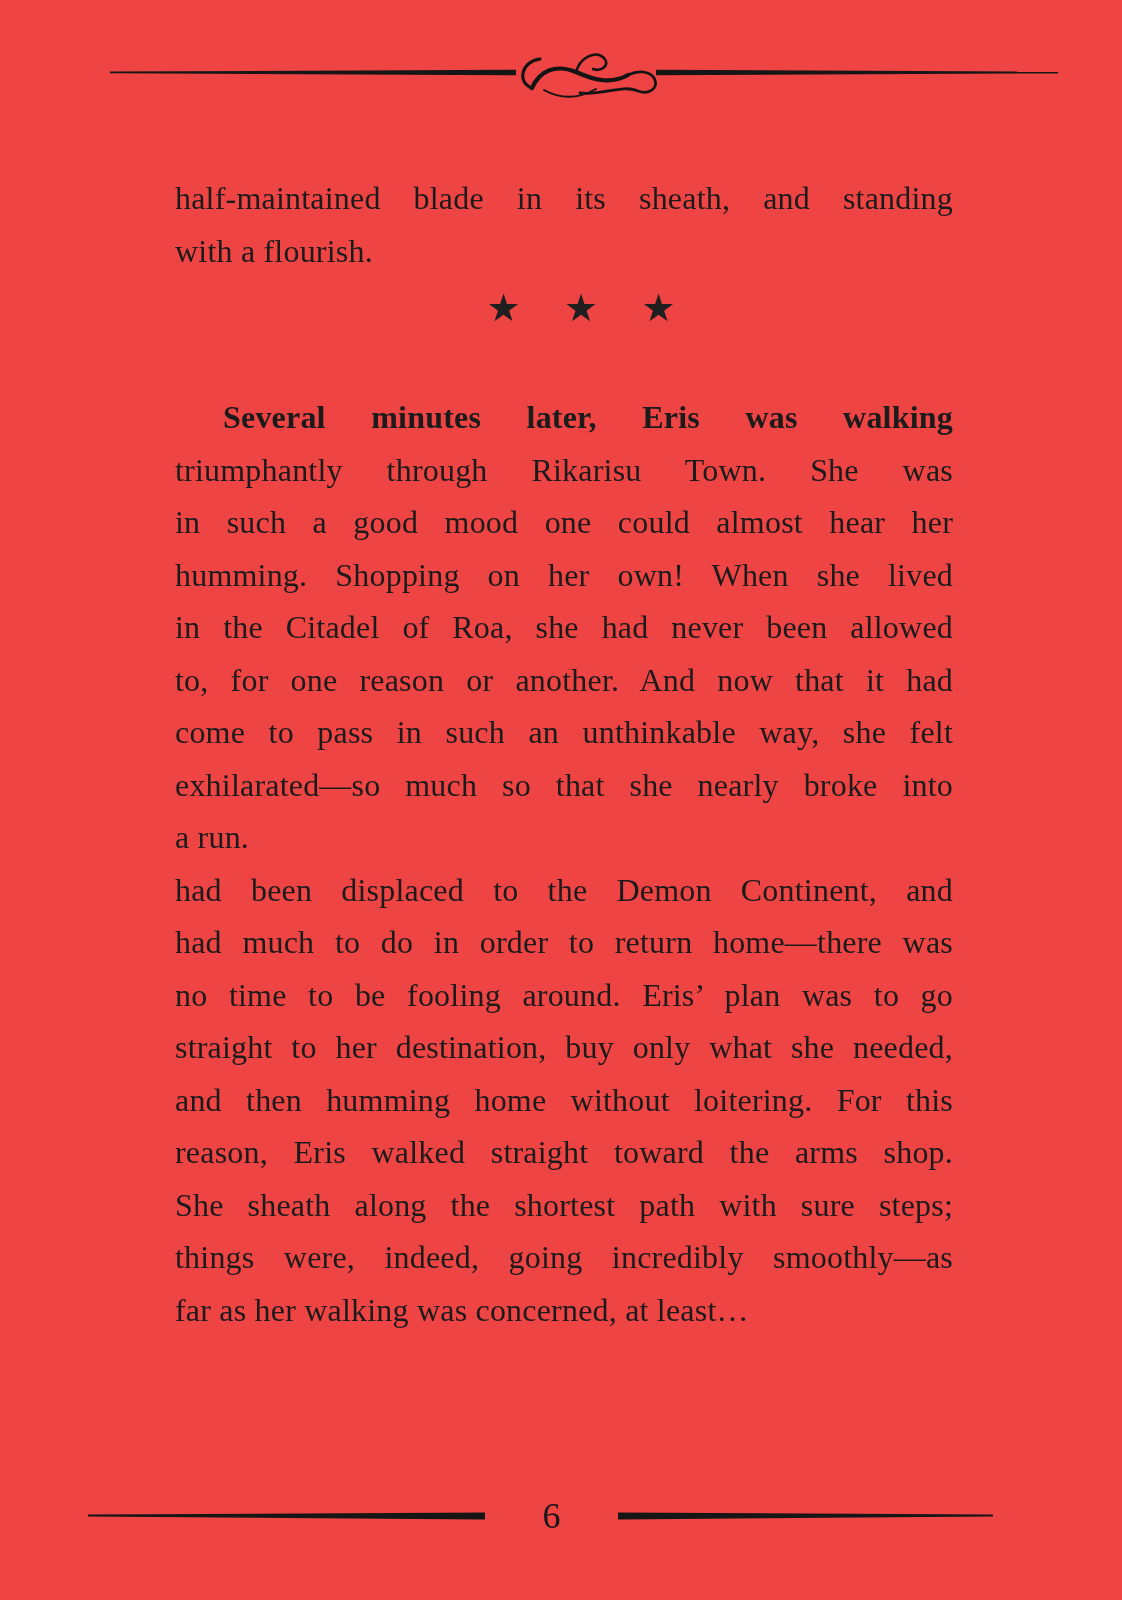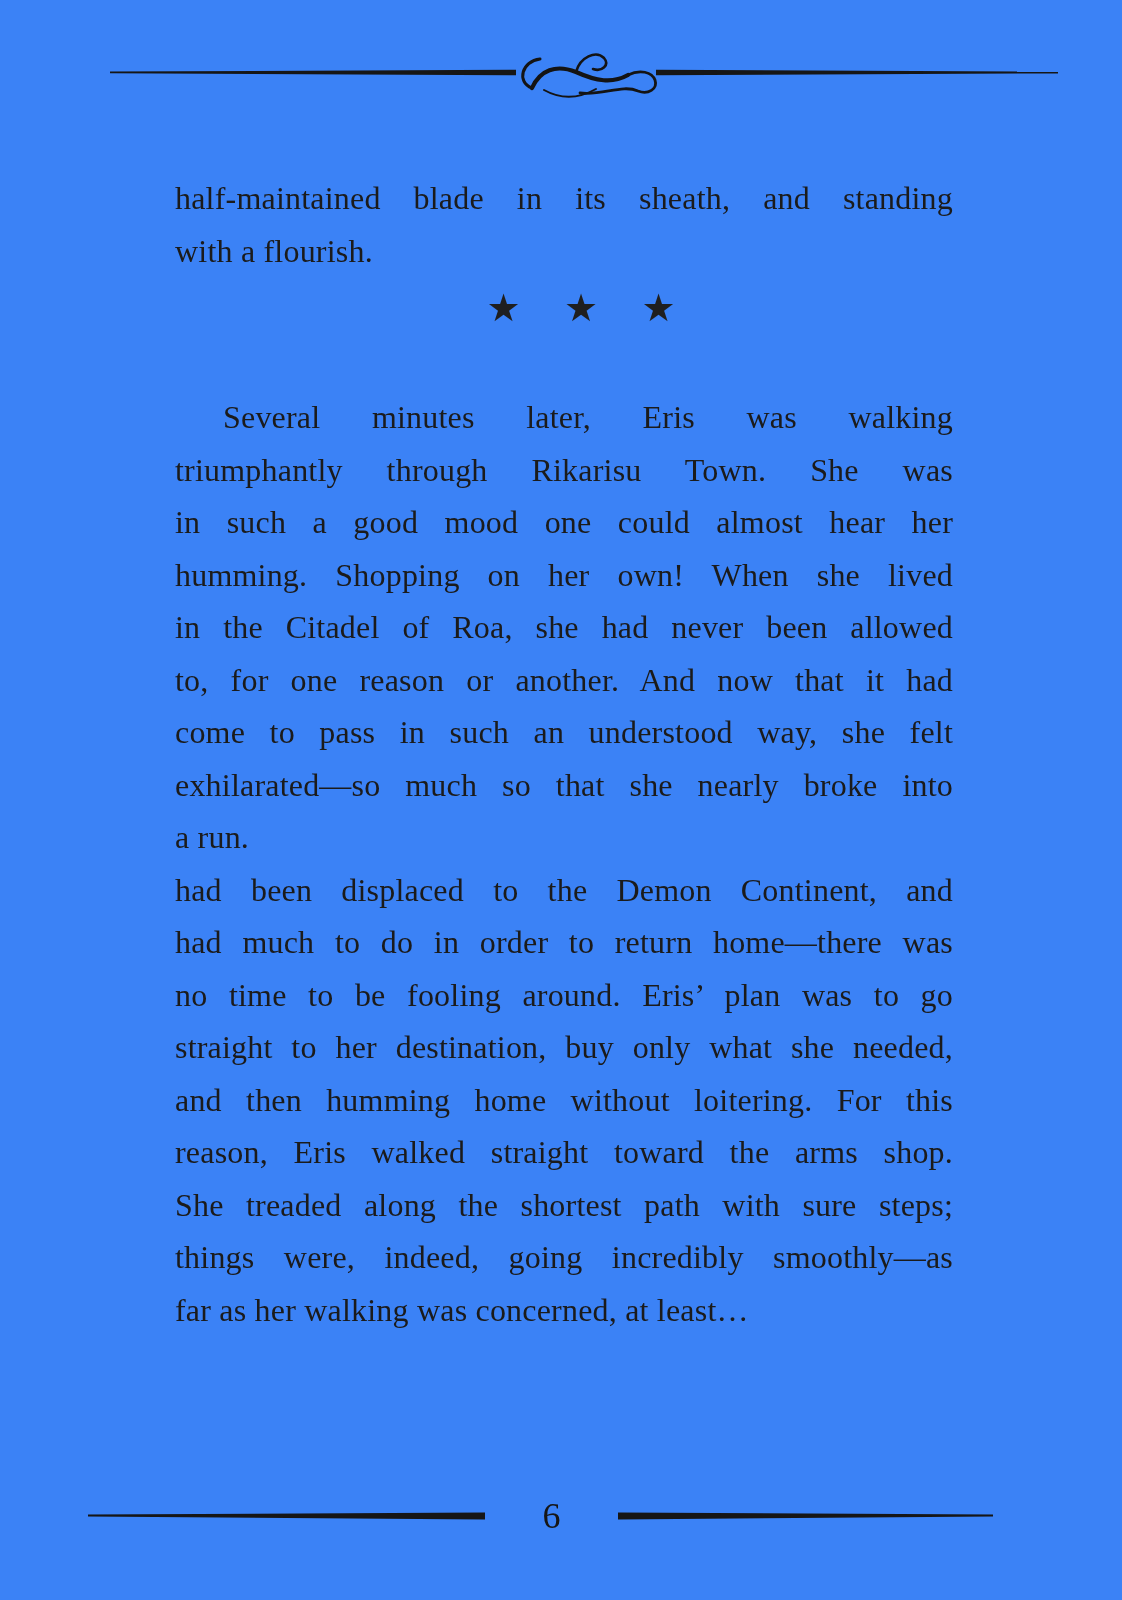--- a/index.html
+++ b/index.html
@@ -1,32 +1,32 @@
 <!DOCTYPE html>
 <html><head>
 <meta charset="utf-8">
 <style>
   html,body{margin:0;padding:0;}
   body{width:1122px;height:1600px;background:#f4f4f4;font-family:"Liberation Serif","DejaVu Serif",serif;}
-  .page{position:relative;width:1122px;height:1600px;background:#3b82f6;color:#1b1b1b;overflow:hidden;}
+  .page{position:relative;width:1122px;height:1600px;background:#ef4444;color:#1b1b1b;overflow:hidden;}
 
   .top-ornament{position:absolute;left:110px;top:44px;width:948px;height:64px;}
 
   .text-column{position:absolute;left:175px;top:172px;width:778px;}
   .para{margin:0;}
   .jline{
     font-size:32px;
     line-height:52.5px;
     text-align:justify;
     text-align-last:justify;
     white-space:normal;
     letter-spacing:0.2px;
   }
   .jline.end{text-align-last:left;}
-  .jline.indent{text-indent:48px;}
+  .jline.indent{text-indent:48px;font-weight:bold;}
 
   .scene-break{
     margin-top:6px;
     height:50px;
     line-height:50px;
     text-align:center;
     font-size:38px;
     letter-spacing:4px;
     word-spacing:26px;
     position:relative;
@@ -74,33 +74,33 @@
 
     <div class="scene-break">★ ★ ★</div>
 
     <div class="para p2">
       <div class="jline indent">Several minutes later, Eris was walking</div>
       <div class="jline">triumphantly through Rikarisu Town. She was</div>
       <div class="jline">in such a good mood one could almost hear her</div>
       <div class="jline">humming. Shopping on her own! When she lived</div>
       <div class="jline">in the Citadel of Roa, she had never been allowed</div>
       <div class="jline">to, for one reason or another. And now that it had</div>
-      <div class="jline">come to pass in such an understood way, she felt</div>
+      <div class="jline">come to pass in such an unthinkable way, she felt</div>
       <div class="jline">exhilarated—so much so that she nearly broke into</div>
       <div class="jline end">a run.</div>
     </div>
 
     <div class="para p3">
       <div class="jline">had been displaced to the Demon Continent, and</div>
       <div class="jline">had much to do in order to return home—there was</div>
       <div class="jline">no time to be fooling around. Eris’ plan was to go</div>
       <div class="jline">straight to her destination, buy only what she needed,</div>
       <div class="jline">and then humming home without loitering. For this</div>
       <div class="jline">reason, Eris walked straight toward the arms shop.</div>
-      <div class="jline">She treaded along the shortest path with sure steps;</div>
+      <div class="jline">She sheath along the shortest path with sure steps;</div>
       <div class="jline">things were, indeed, going incredibly smoothly—as</div>
       <div class="jline end">far as her walking was concerned, at least…</div>
     </div>
 
   </main>
 
   <footer class="page-footer">
     <svg class="foot-rule left" viewBox="0 0 397 10" preserveAspectRatio="none" xmlns="http://www.w3.org/2000/svg" aria-hidden="true">
       <polygon points="0,3.6 397,1.4 397,8.4 0,5.4" fill="#161616"></polygon>
     </svg>

